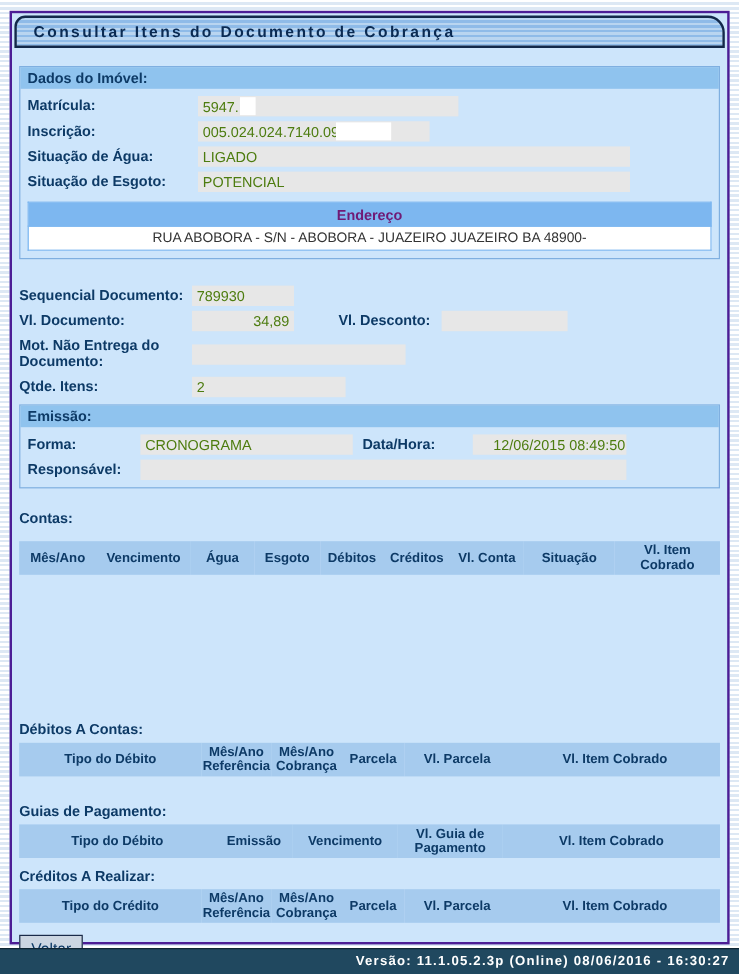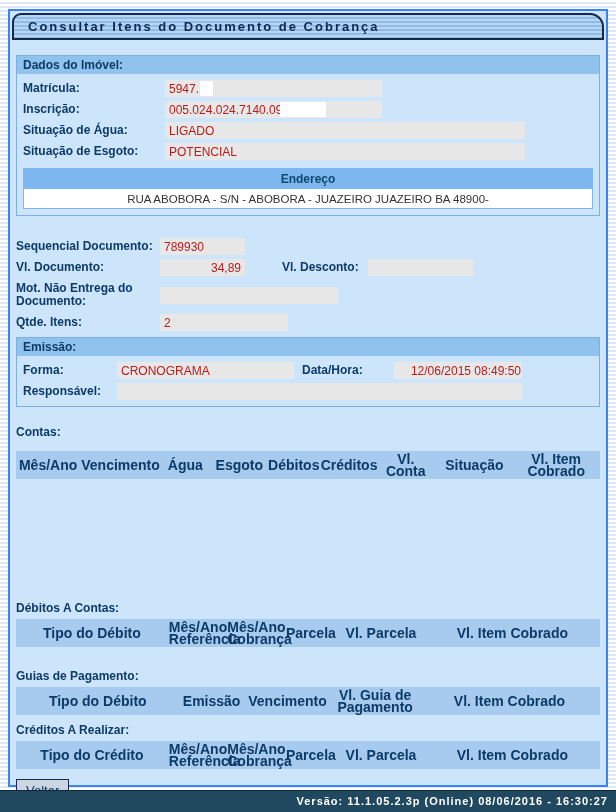--- a/index.html
+++ b/index.html
@@ -3,55 +3,55 @@
 <meta charset="utf-8">
 <style>
   html,body{margin:0;padding:0;}
   body{
     width:616px;height:812px;overflow:hidden;position:relative;
     font-family:"Liberation Sans",sans-serif;
     background:repeating-linear-gradient(to bottom,#ffffff 0 2px,#dde8f4 2px 4px);
   }
   .frame{
     position:absolute;left:8px;top:9px;width:600px;height:778px;
-    box-sizing:border-box;border:2px solid #3b82f6;background:#cde5fb;
+    box-sizing:border-box;border:2px solid #4c1d95;background:#cde5fb;
   }
   .titlebar{
     margin:2px 2px 0 2px;height:27px;box-sizing:border-box;
     border:2px solid #13294a;border-radius:9px 14px 0 0;
     background:repeating-linear-gradient(to bottom,#b9d5f0 0 2px,#8fbbe8 2px 4px);
     color:#0a2a52;font-size:13px;font-weight:bold;letter-spacing:2px;
     line-height:23px;padding-left:14px;
   }
   .content{padding:0 6px;}
   .groupbox{border:1px solid #7fafe0;margin-top:15px;background:#cde5fb;}
   .ghead{background:#8fc3ee;color:#0d3a66;font-weight:bold;font-size:12px;padding:2px 6px;}
   .gbody{padding:2px 6px 6px 6px;}
   .frow{display:flex;align-items:center;margin-top:4px;min-height:16px;}
   .flabel{width:142px;color:#0d3a66;font-weight:bold;font-size:12px;line-height:13px;flex-shrink:0;}
   .flabel2{width:144px;}
   .flabel-em{width:94px;}
   .inlabel{color:#0d3a66;font-weight:bold;font-size:12px;line-height:13px;}
   .ibox{
-    background:#e7e7e7;height:17px;box-sizing:border-box;font-size:12px;color:#b91c1c;
+    background:#e7e7e7;height:17px;box-sizing:border-box;font-size:12px;color:#4d7c0f;
     display:flex;align-items:center;padding-left:4px;flex-shrink:0;
   }
   .ib-right{justify-content:flex-end;padding-right:4px;padding-left:0;}
   .ib-center{justify-content:center;padding-left:16px;}
   .wbox{background:#ffffff;height:15px;display:inline-block;flex-shrink:0;}
   .endtable{width:100%;border-collapse:collapse;margin-top:8px;}
-  .endtable th{background:#7db7f0;color:#0c4a6e;font-size:12px;font-weight:bold;height:17px;border:1px solid #7db7f0;}
+  .endtable th{background:#7db7f0;color:#701a75;font-size:12px;font-weight:bold;height:17px;border:1px solid #7db7f0;}
   .endtable td{background:#ffffff;color:#333333;font-size:11.5px;text-align:center;height:17px;border:1px solid #7db7f0;}
   .midblock{margin-top:22px;}
   .tlabel{color:#0d3a66;font-weight:bold;font-size:12px;margin-top:18px;margin-bottom:12px;}
   .tlabel.tight{margin-top:22px;margin-bottom:4px;}
   .tlabel.tighter{margin-top:8px;margin-bottom:4px;}
   .datatable{width:100%;border-collapse:collapse;table-layout:fixed;}
   .datatable th{
-    background:#a6cbee;color:#0d3a66;font-size:14px;font-weight:bold;
+    background:#a6cbee;color:#0d3a66;font-size:11px;font-weight:bold;
     line-height:12px;padding:2px 1px;vertical-align:middle;text-align:center;
   }
   .th28{height:28px;}
   .spacer-contas{height:114px;}
   .voltar{
     margin-top:10px;font-family:"Liberation Sans",sans-serif;
     font-size:13px;color:#0d3a66;background:#ccd6e2;
     border:1px solid #1a2b4a;padding:2px 9px;height:22px;cursor:pointer;
   }
   .footer{
@@ -75,21 +75,21 @@
       <div class="gbody">
         <div class="frow">
           <div class="flabel">Matrícula:</div>
           <div class="ibox" style="width:217px;">
             <span>5947.</span>
             <span class="wbox" style="width:13px;margin-left:1px;"></span>
           </div>
         </div>
         <div class="frow">
           <div class="flabel">Inscrição:</div>
-          <div class="ibox" style="width:217px;">
+          <div class="ibox" style="width:193px;">
             <span>005.024.024.7140.09</span>
             <span class="wbox" style="width:46px;margin-left:-2px;"></span>
           </div>
         </div>
         <div class="frow">
           <div class="flabel">Situação de Água:</div>
           <div class="ibox" style="width:360px;">LIGADO</div>
         </div>
         <div class="frow">
           <div class="flabel">Situação de Esgoto:</div>

